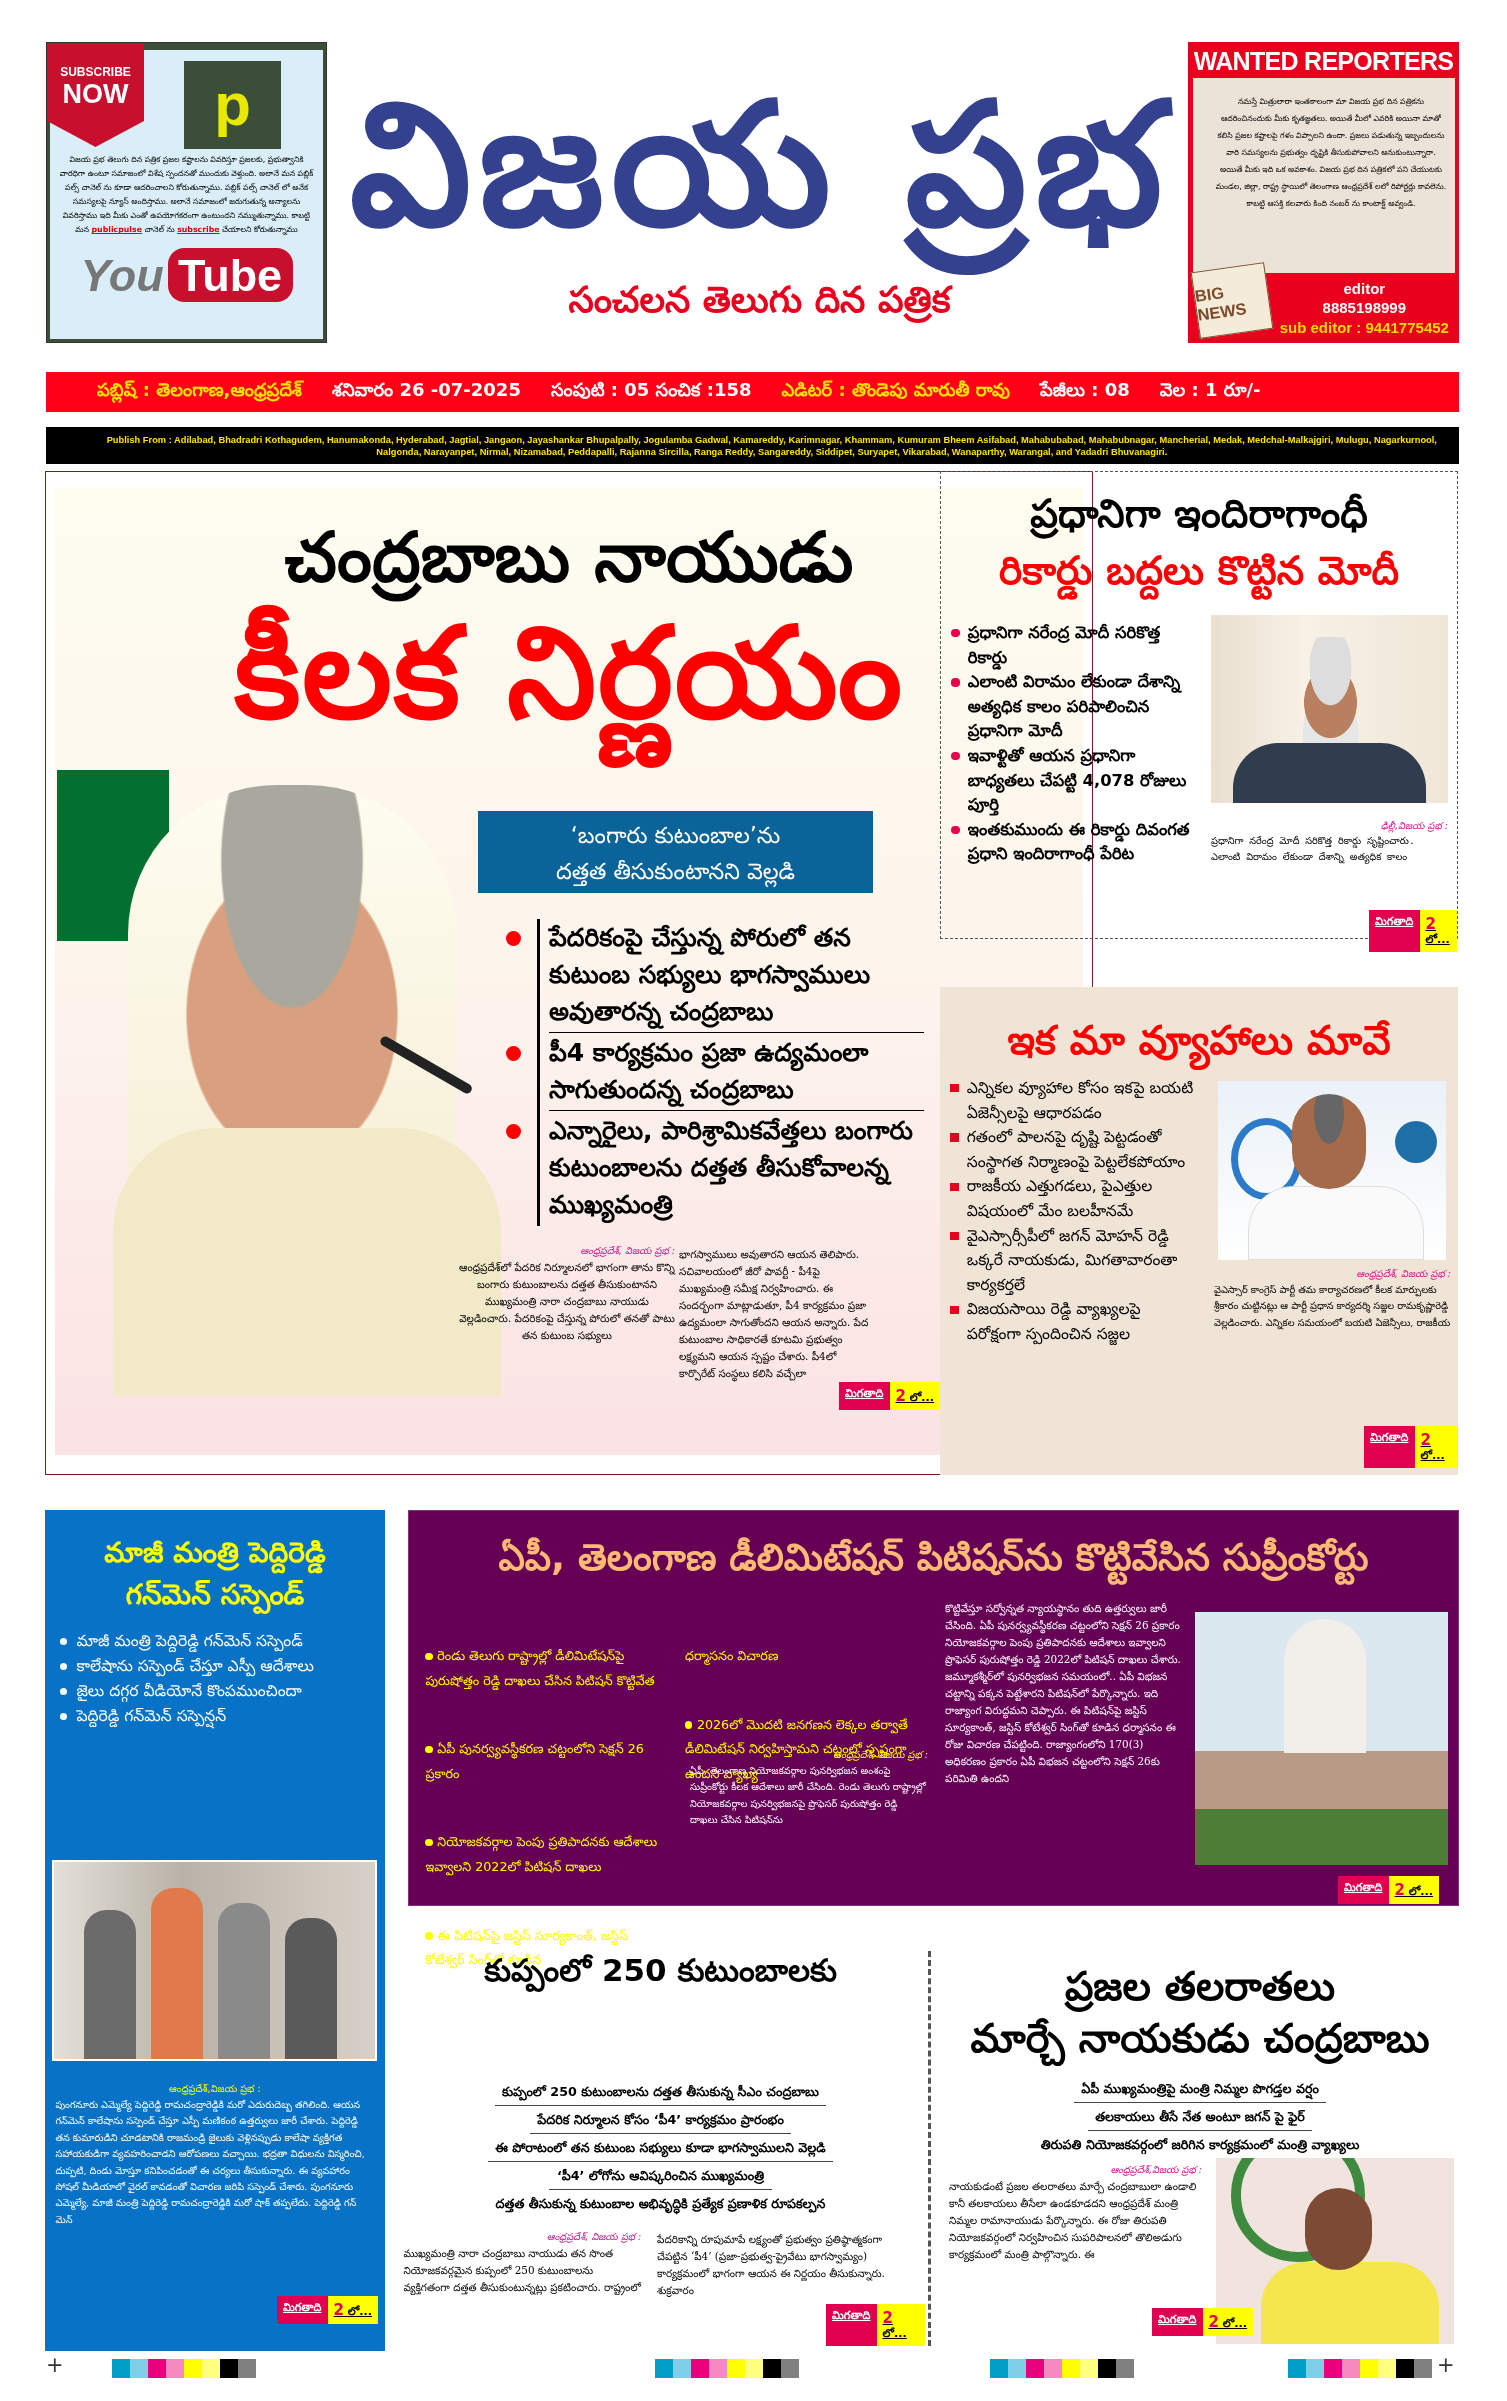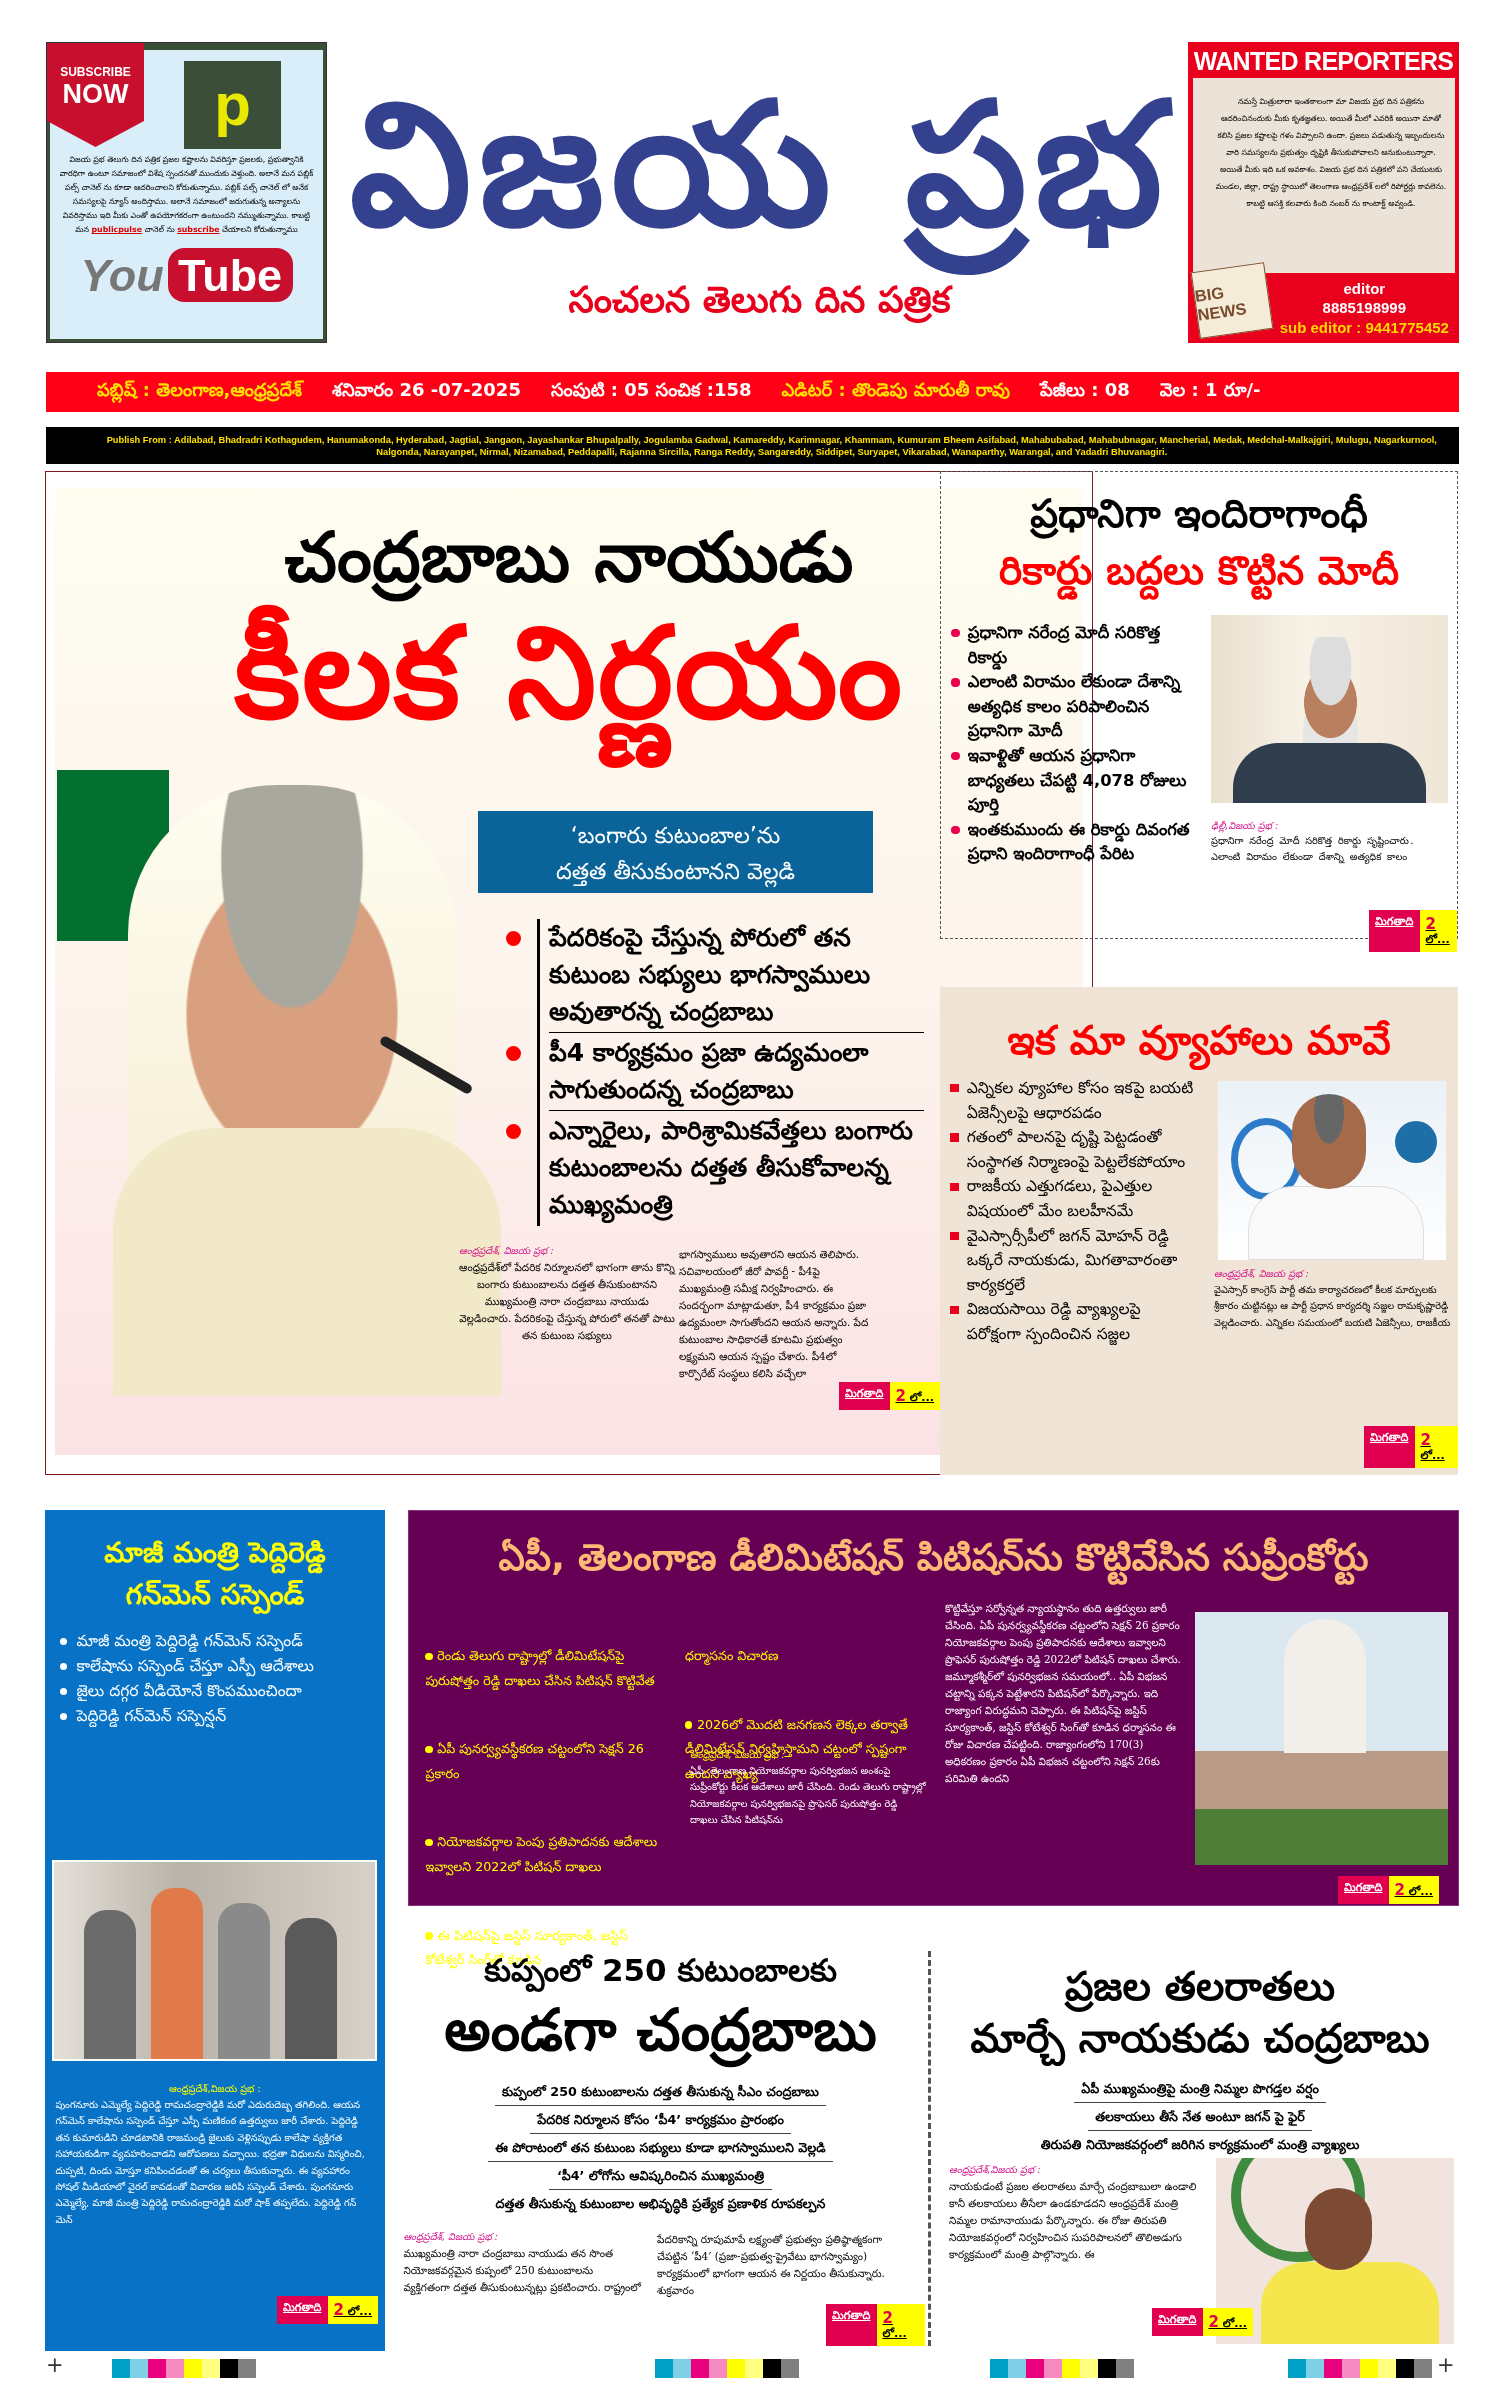--- a/index.html
+++ b/index.html
@@ -41,21 +41,21 @@
   .lead .headline { position: absolute; left: 0; right: 0; top: 127px; text-align: center; font: bold 127px "DejaVu Sans", sans-serif; color: #f00; letter-spacing: 1.5px; }
   .lead .green { position: absolute; left: 11.2px; top: 298px; width: 112px; height: 171px; background: #04702f; }
   .lead .photo { position: absolute; left: 82px; top: 313px; width: 328px; height: 417px; border-radius: 149px 149px 30px 30px; background: radial-gradient(ellipse at 50% 18%, #a8a89e 0 30%, transparent 31%), radial-gradient(ellipse at 50% 55%, #d9a07f 0 45%, transparent 46%), linear-gradient(#fefdf0, #f7efd8); }
   .lead .photo .shirt { position: absolute; left: -15px; right: -45px; bottom: -194px; height: 268px; background: #f2e9c8; border-radius: 104px 104px 0 0; }
   .lead .mic { position: absolute; left: 328px; top: 588px; width: 104px; height: 10.4px; background: #222; transform: rotate(30deg); border-radius: 5.2px; }
   .lead .blue-box { position: absolute; left: 432px; top: 339px; width: 395px; height: 82px; background: #0a6399; color: #fff; text-align: center; font: 22.3px "DejaVu Sans", sans-serif; line-height: 36px; padding-top: 6px; }
   .lead .bullets { position: absolute; left: 491px; top: 447px; width: 387px; border-left: 3.7px solid #000; padding-left: 9px; }
   .lead .bullets .b { position: relative; font: bold 25px "DejaVu Sans", sans-serif; line-height: 37px; border-bottom: 1.5px solid #000; padding-bottom: 1.5px; margin-bottom: 1.5px; }
   .lead .bullets .b:last-child { border-bottom: none; }
   .lead .bullets .b::before { content: ""; position: absolute; left: -43px; top: 12px; width: 15px; height: 15px; border-radius: 50%; background: #f00; }
-  .dateline { color: #d4148c; font-style: italic; font-size: 9.7px; text-align: left; }
+  .dateline { color: #d4148c; font-style: italic; font-size: 9.7px; text-align: right; }
   .body-text { font: 10.4px "DejaVu Serif", serif; line-height: 17px; }
   .lead .col1 { position: absolute; left: 413px; top: 773px; width: 216px; text-align: center; }
   .lead .col2 { position: absolute; left: 633px; top: 774px; width: 194px; }
   .contd { display: inline-flex; font: bold 11.2px "DejaVu Sans", sans-serif; }
   .contd .l { background: #e0004f; color: #fff; padding: 4.5px 6px; text-decoration: underline; }
   .contd .r { background: #ffff00; color: #000; padding: 4.5px 6px; text-decoration: underline; }
   .contd .r .n { color: #e0004f; font-size: 15px; }
   .lead .contd { position: absolute; left: 793px; top: 910px; }
 
   
@@ -310,21 +310,20 @@
       <div class="dome"></div>
     </div>
   <div class="contd">
     <span class="l">మిగతాది</span>
       <span class="r"><span class="n">2</span><span> లో...</span></span>
   </div>
 </div>
 
 <div class="abs kuppam">
   <div class="k1">కుప్పంలో 250 కుటుంబాలకు</div>
-  <div class="k2">అండగా చంద్రబాబు</div>
   <div class="subs">
     <span class="s">కుప్పంలో 250 కుటుంబాలను దత్తత తీసుకున్న సీఎం చంద్రబాబు</span>
     <span class="s">పేదరిక నిర్మూలన కోసం ‘పీ4’ కార్యక్రమం ప్రారంభం</span>
     <span class="s">ఈ పోరాటంలో తన కుటుంబ సభ్యులు కూడా భాగస్వాములని వెల్లడి</span>
     <span class="s">‘పీ4’ లోగోను ఆవిష్కరించిన ముఖ్యమంత్రి</span>
     <span class="s">దత్తత తీసుకున్న కుటుంబాల అభివృద్ధికి ప్రత్యేక ప్రణాళిక రూపకల్పన</span>
   </div>
   <div class="c1">
     <div class="dateline">ఆంధ్రప్రదేశ్, విజయ ప్రభ :</div>
     <div class="body-text">ముఖ్యమంత్రి నారా చంద్రబాబు నాయుడు తన సొంత నియోజకవర్గమైన కుప్పంలో 250 కుటుంబాలను వ్యక్తిగతంగా దత్తత తీసుకుంటున్నట్లు ప్రకటించారు. రాష్ట్రంలో</div>

